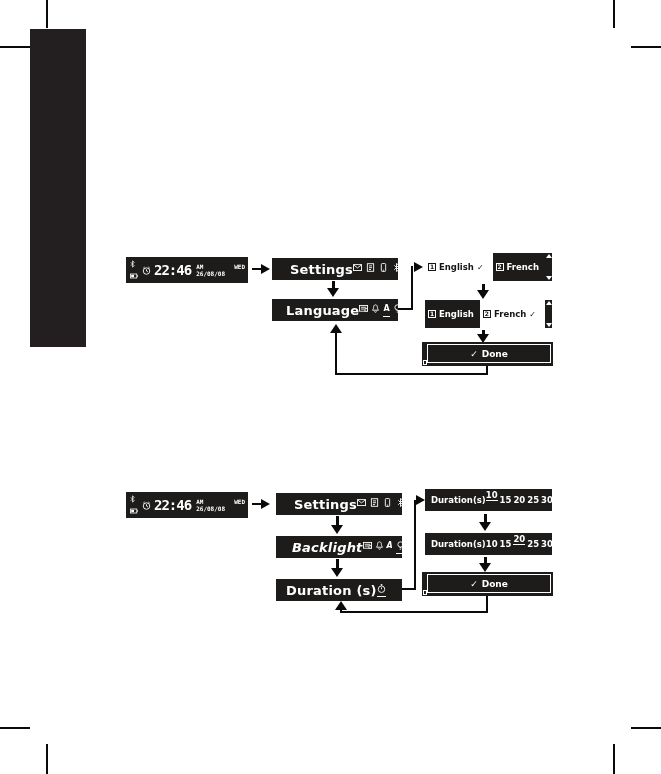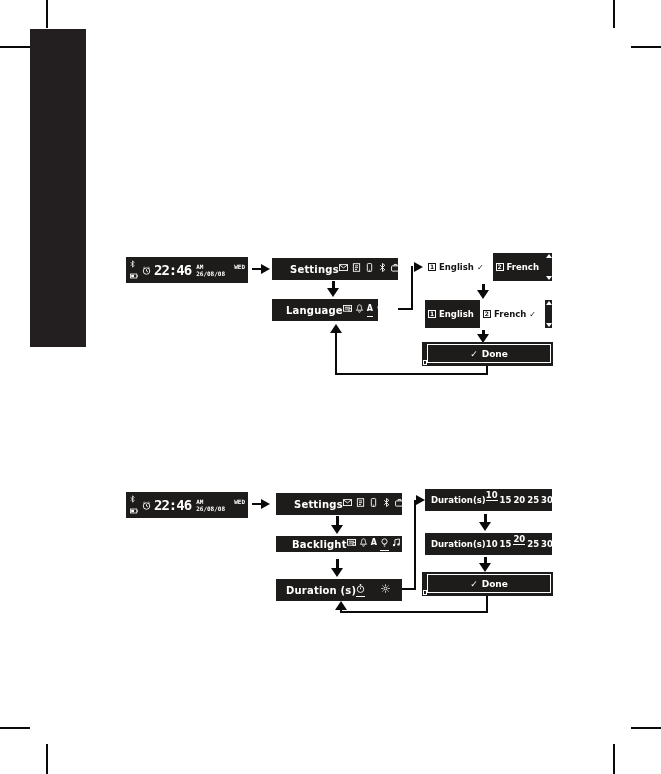--- a/index.html
+++ b/index.html
@@ -10,21 +10,21 @@
   .mark{position:absolute;background:#0a0a0a;}
   .tabbar{position:absolute;background:#231f20;}
   .line{position:absolute;background:#0a0a0a;}
   
   .arrR{position:absolute;width:0;height:0;border-top:5px solid transparent;border-bottom:5px solid transparent;border-left:9px solid #0a0a0a;}
   .arrD{position:absolute;width:0;height:0;border-left:6px solid transparent;border-right:6px solid transparent;border-top:9px solid #0a0a0a;}
   .arrU{position:absolute;width:0;height:0;border-left:6px solid transparent;border-right:6px solid transparent;border-bottom:9px solid #0a0a0a;}
   
   .screen{position:absolute;background:#1d1c1a;color:#fff;box-sizing:border-box;}
   .menubar{display:flex;align-items:center;}
-  .mlabel{font-size:10px;font-weight:bold;letter-spacing:.2px;white-space:nowrap;}
+  .mlabel{font-size:13px;font-weight:bold;letter-spacing:.2px;white-space:nowrap;}
   .micons{margin-left:auto;display:flex;align-items:center;gap:4px;padding-right:5px;}
   .icw{display:flex;align-items:flex-end;padding-bottom:2px;border-bottom:2px solid transparent;}
   .icw.selected{border-bottom:1px solid #fff;padding-bottom:3px;}
   .ic{width:9px;height:9px;display:block;}
   .aletter{font-size:8px;font-weight:bold;line-height:9px;font-family:"DejaVu Sans", sans-serif;}
   
   .clock{display:flex;align-items:center;padding:8px 3px;gap:3px;font-family:"DejaVu Sans Mono", monospace;}
   .ccol{display:flex;flex-direction:column;justify-content:space-between;height:20px;}
   .time{font-size:14px;font-weight:bold;letter-spacing:-1px;line-height:1;}
   .cright{flex:1;display:flex;flex-direction:column;gap:1px;padding-left:2px;}
@@ -188,21 +188,21 @@
         <svg class="ic">
           <use href="#i-gear"></use>
         </svg>
       </span>
   </span>
 </div>
 
 <div class="line" style="left:332px;top:281px;width:3px;height:8px;"></div>
 <div class="arrD" style="left:327px;top:288px;"></div>
 
-<div class="screen menubar" style="left:272px;top:299px;width:106px;height:22px;padding-left:14px;">
+<div class="screen menubar" style="left:272px;top:299px;width:126px;height:22px;padding-left:14px;">
   <span class="mlabel">Language</span>
   <span class="micons" style="gap:3px;">
     <span class="icw">
         <svg class="ic">
           <use href="#i-disp"></use>
         </svg>
       </span>
     <span class="icw">
         <svg class="ic">
           <use href="#i-bell"></use>
@@ -345,21 +345,21 @@
         <svg class="ic">
           <use href="#i-gear"></use>
         </svg>
       </span>
   </span>
 </div>
 
 <div class="line" style="left:336px;top:516px;width:3px;height:10px;"></div>
 <div class="arrD" style="left:331px;top:525px;"></div>
 
-<div class="screen menubar" style="left:276px;top:536px;width:126px;height:16px;padding-left:16px;">
+<div class="screen menubar" style="left:276px;top:536px;width:126px;height:22px;padding-left:16px;font-style:italic;">
   <span class="mlabel">Backlight</span>
   <span class="micons" style="gap:3px;">
     <span class="icw">
         <svg class="ic">
           <use href="#i-disp"></use>
         </svg>
       </span>
     <span class="icw">
         <svg class="ic">
           <use href="#i-bell"></use>

